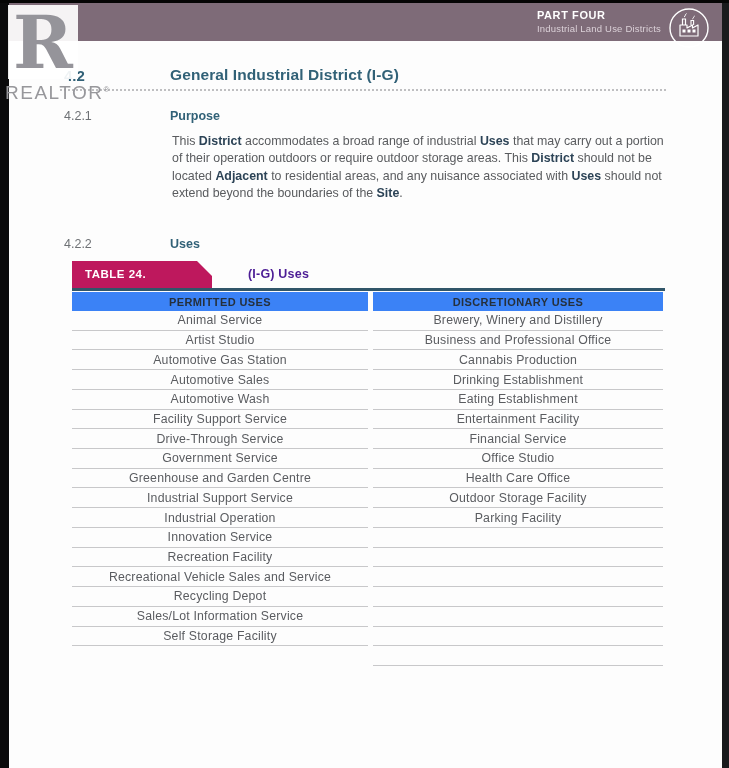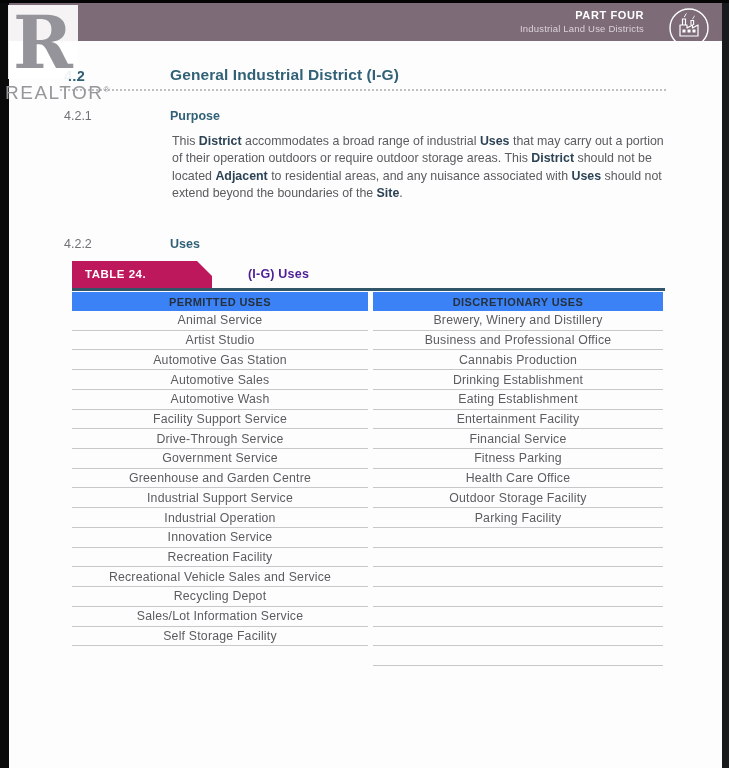--- a/index.html
+++ b/index.html
@@ -16,21 +16,21 @@
   .edge-left  { position:absolute; left:0; top:0; width:9px; height:768px; background:#0a0a0b; }
   .edge-right { position:absolute; right:0; top:0; width:7px; height:768px; background:#191a1c; }
   .edge-top   { position:absolute; left:0; top:0; width:729px; height:3px; background:#050505; }
 
   
   .header-bar {
     position:absolute; left:9px; top:3px; width:713px; height:38px;
     background:#7e6b78;
   }
   .header-text {
-    position:absolute; right:78px; top:6px; text-align:right; color:#ffffff;
+    position:absolute; right:61px; top:6px; text-align:left; color:#ffffff;
   }
   .part-label { font-size:11px; font-weight:bold; letter-spacing:.6px; color:#ffffff; }
   .part-subtitle { font-size:9.5px; color:#dcd2d9; margin-top:2px; letter-spacing:.2px; }
   .factory-badge { position:absolute; right:10px; top:0px; width:46px; height:46px; }
 
   
   .watermark { position:absolute; left:8px; top:5px; z-index:5; }
   .logo-block { display:block; }
   .watermark-text {
     position:absolute; left:-3px; top:77px; width:110px;
@@ -219,21 +219,21 @@
       <div class="t-row">
         <span class="t-cell">Eating Establishment</span>
       </div>
       <div class="t-row">
         <span class="t-cell">Entertainment Facility</span>
       </div>
       <div class="t-row">
         <span class="t-cell">Financial Service</span>
       </div>
       <div class="t-row">
-        <span class="t-cell">Fitness Parking</span>
+        <span class="t-cell">Office Studio</span>
       </div>
       <div class="t-row">
         <span class="t-cell">Health Care Office</span>
       </div>
       <div class="t-row">
         <span class="t-cell">Outdoor Storage Facility</span>
       </div>
       <div class="t-row">
         <span class="t-cell">Parking Facility</span>
       </div>

